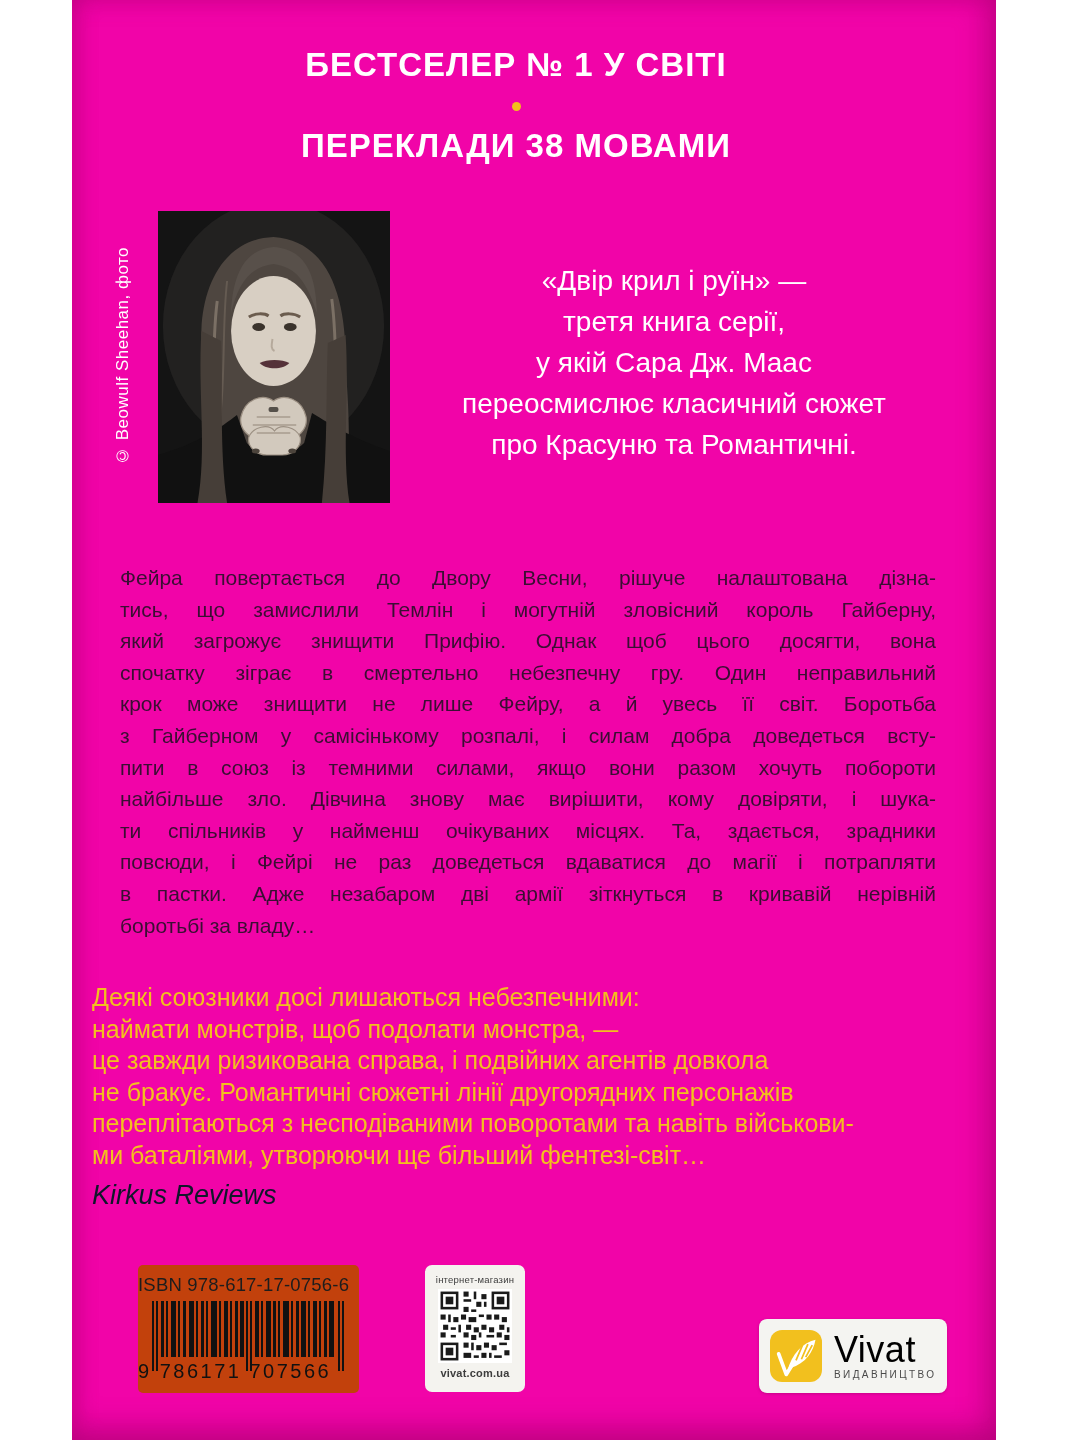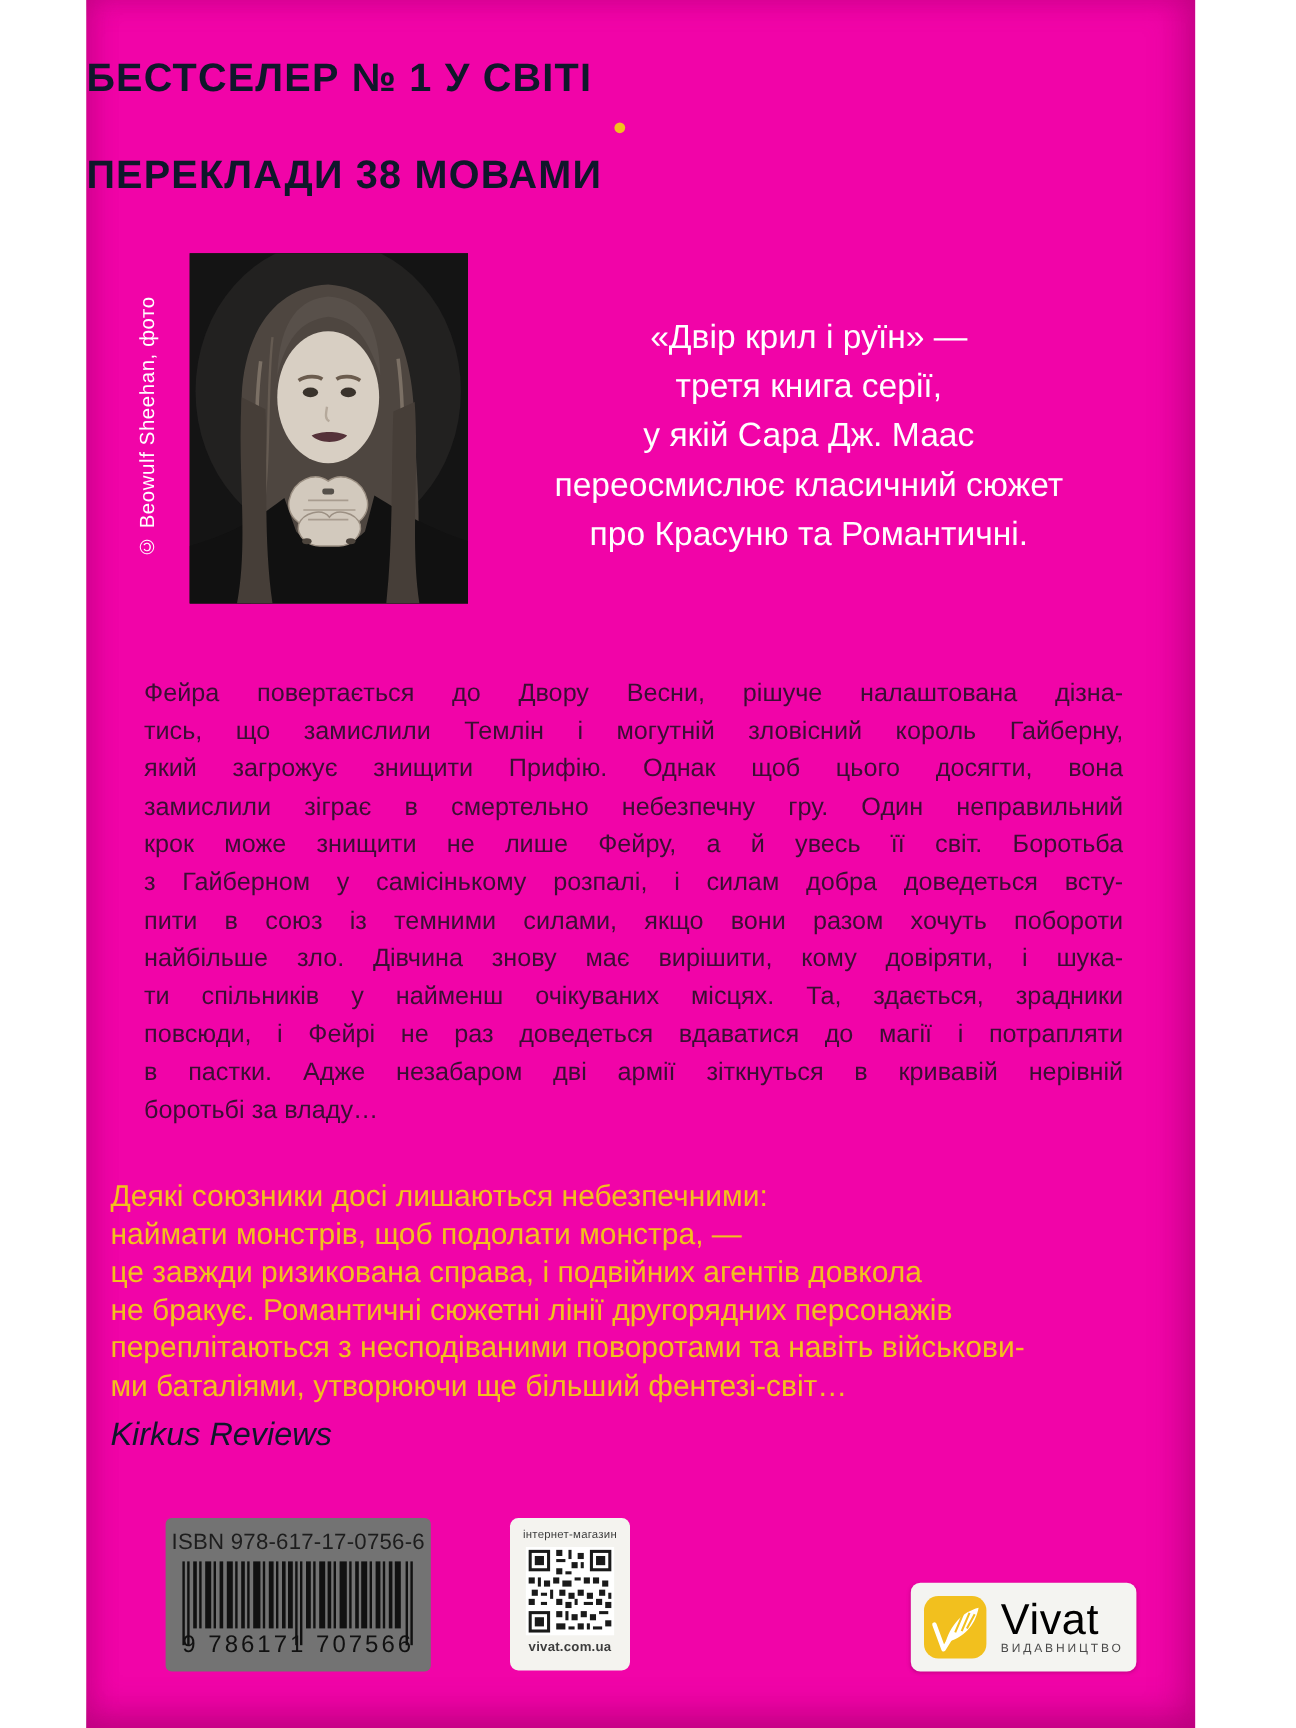--- a/index.html
+++ b/index.html
@@ -2,42 +2,42 @@
 <html><head>
 <meta charset="utf-8">
 <style>
   html,body{margin:0;padding:0;}
   .page{position:relative;width:1080px;height:1440px;background:#ffffff;overflow:hidden;
         font-family:"Liberation Sans",sans-serif;}
   .cover{position:absolute;left:72px;top:0;width:924px;height:1440px;background:#f104a8;
          box-shadow:inset -14px 0 26px rgba(140,0,90,.28), inset 0 -16px 26px rgba(140,0,90,.30),
                     inset 10px 0 18px rgba(170,0,110,.18);}
   
-  .header{position:absolute;top:46px;left:0;right:0;padding-right:36px;text-align:left;color:#0f172a;}
+  .header{position:absolute;top:46px;left:0;right:0;padding-right:36px;text-align:center;color:#ffffff;}
   .h-line{font-size:33px;font-weight:bold;letter-spacing:1px;line-height:38px;}
   .h-dot{width:9px;height:9px;border-radius:50%;background:#f2c01e;margin:18px auto 16px auto;}
   
   .photo-row{position:absolute;top:208px;left:40px;right:40px;height:296px;}
   .credit{position:absolute;left:-6px;top:0;height:296px;width:34px;display:flex;align-items:center;justify-content:center;
           writing-mode:vertical-rl;transform:rotate(180deg);color:#ffffff;font-size:17px;letter-spacing:.5px;}
   .photo{position:absolute;left:46px;top:3px;width:232px;height:292px;background:#141414;}
   .photo svg{display:block;width:100%;height:100%;}
   .intro{position:absolute;left:270px;right:-10px;top:52px;text-align:center;color:#ffffff;
          font-size:28px;line-height:41px;}
   
   .synopsis{position:absolute;top:562px;left:48px;right:60px;color:#3a0f33;font-size:21px;line-height:31.6px;}
   .jline{text-align:justify;text-align-last:justify;white-space:nowrap;overflow:hidden;}
   .jline.last{text-align-last:left;}
   
   .review{position:absolute;top:982px;left:20px;right:78px;text-align:left;color:#f2c01e;
           font-size:25px;line-height:31.5px;}
   .kirkus{margin-top:9px;color:#0f172a;font-style:italic;font-size:27px;}
   
-  .isbn-box{position:absolute;left:66px;top:1265px;width:221px;height:128px;background:#737373;border-radius:5px;
-            text-align:center;overflow:hidden;}
+  .isbn-box{position:absolute;left:66px;top:1265px;width:221px;height:128px;background:#c2410c;border-radius:5px;
+            text-align:left;overflow:hidden;}
   .isbn-label{font-size:18.5px;color:#1d1d1d;margin-top:9px;letter-spacing:.2px;}
   .barcode{display:block;margin:5px auto 0 auto;width:200px;height:74px;}
   .isbn-digits{margin-top:-15px;font-size:20px;color:#111;letter-spacing:2.5px;}
   .qr-box{position:absolute;left:353px;top:1265px;width:100px;height:127px;background:#f4f3ef;border-radius:7px;
           text-align:center;overflow:hidden;}
   .qr-top{font-size:9.5px;color:#3d3d3d;margin-top:9px;letter-spacing:.2px;}
   .qr-code{display:block;margin:4px auto 0 auto;width:74px;height:74px;}
   .qr-bottom{font-size:11px;color:#3d3d3d;margin-top:4px;font-weight:bold;letter-spacing:.2px;}
   .vivat-box{position:absolute;left:687px;top:1319px;width:188px;height:74px;background:#f4f4f1;border-radius:8px;
              display:flex;align-items:center;box-shadow:0 1px 3px rgba(120,0,80,.35);}
@@ -96,21 +96,21 @@
         <div>у якій Сара Дж. Маас</div>
         <div>переосмислює класичний сюжет</div>
         <div>про Красуню та Романтичні.</div>
       </div>
     </div>
 
     <div class="synopsis">
       <div class="jline">Фейра повертається до Двору Весни, рішуче налаштована дізна-</div>
       <div class="jline">тись, що замислили Темлін і могутній зловісний король Гайберну,</div>
       <div class="jline">який загрожує знищити Прифію. Однак щоб цього досягти, вона</div>
-      <div class="jline">замислили зіграє в смертельно небезпечну гру. Один неправильний</div>
+      <div class="jline">спочатку зіграє в смертельно небезпечну гру. Один неправильний</div>
       <div class="jline">крок може знищити не лише Фейру, а й увесь її світ. Боротьба</div>
       <div class="jline">з Гайберном у самісінькому розпалі, і силам добра доведеться всту-</div>
       <div class="jline">пити в союз із темними силами, якщо вони разом хочуть побороти</div>
       <div class="jline">найбільше зло. Дівчина знову має вирішити, кому довіряти, і шука-</div>
       <div class="jline">ти спільників у найменш очікуваних місцях. Та, здається, зрадники</div>
       <div class="jline">повсюди, і Фейрі не раз доведеться вдаватися до магії і потрапляти</div>
       <div class="jline">в пастки. Адже незабаром дві армії зіткнуться в кривавій нерівній</div>
       <div class="jline last">боротьбі за владу…</div>
     </div>
 

